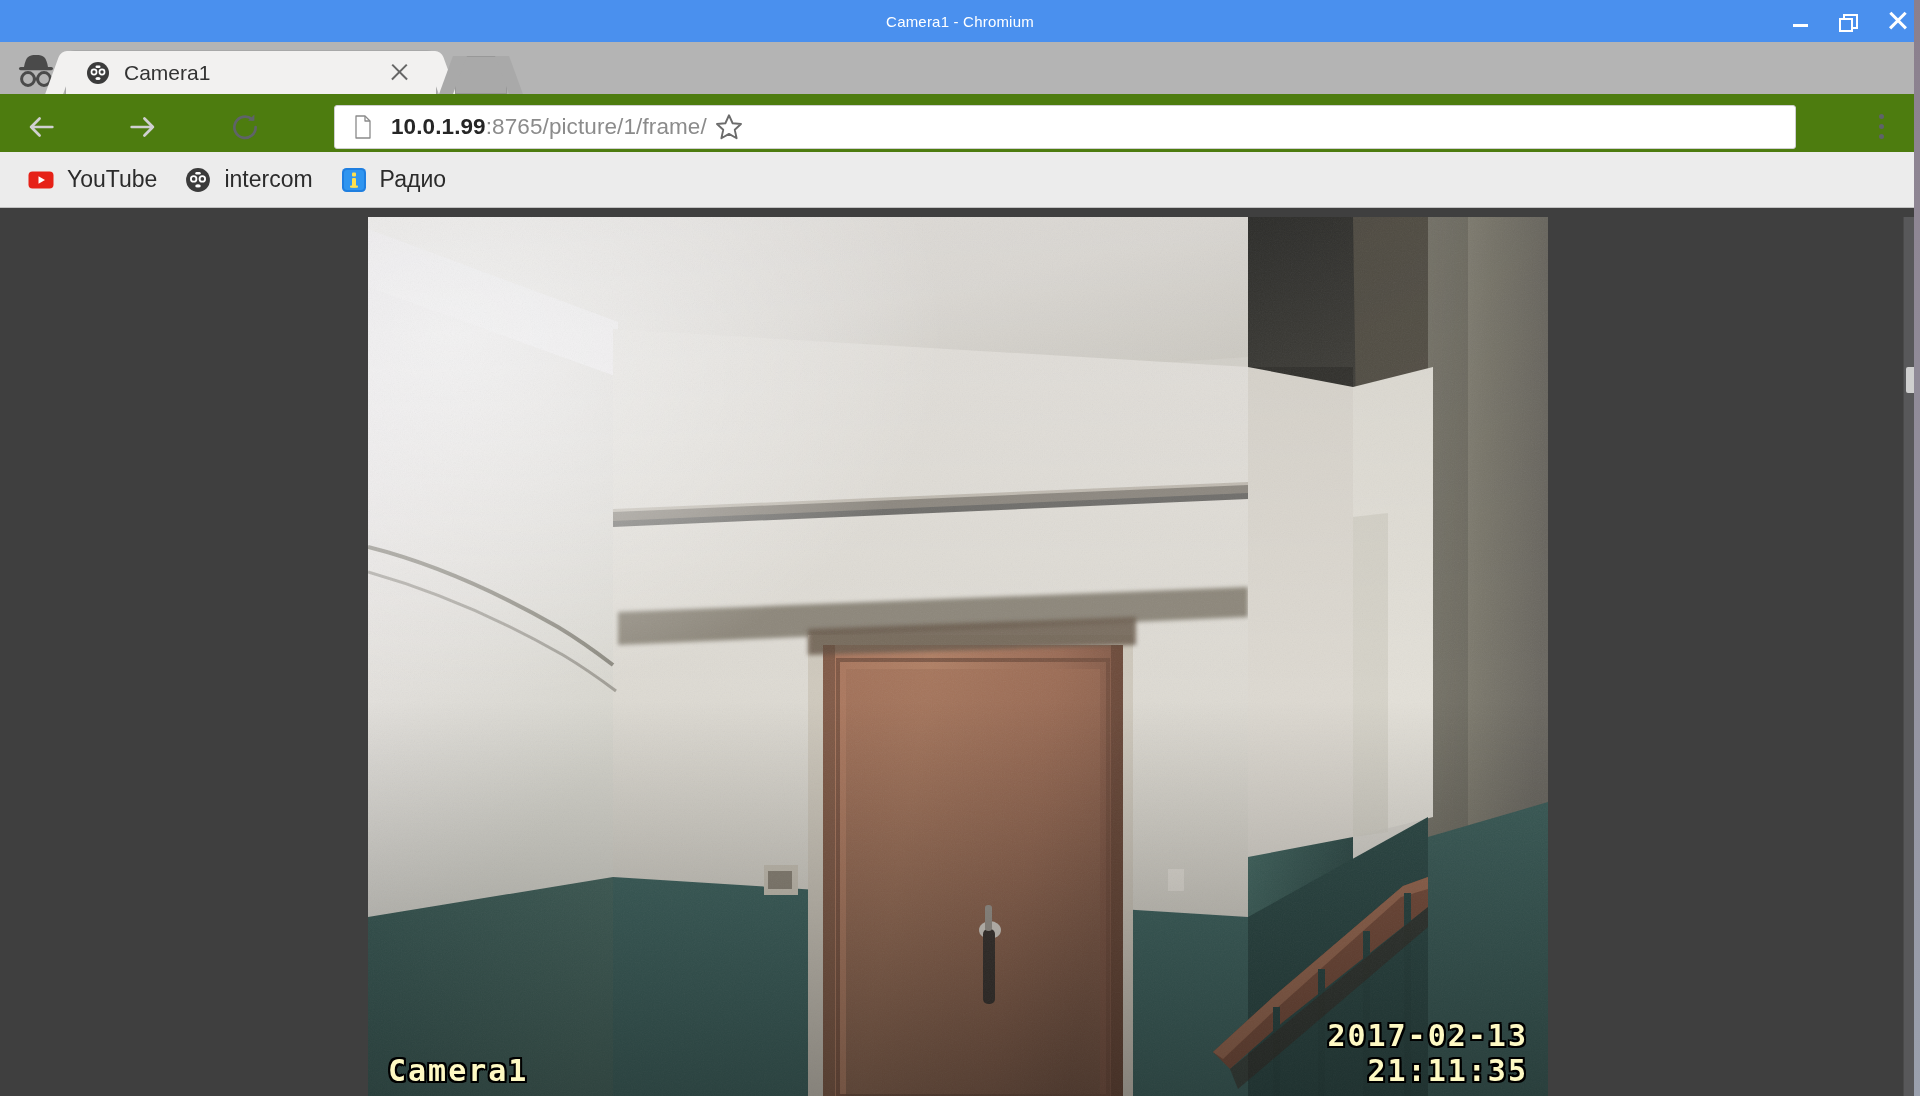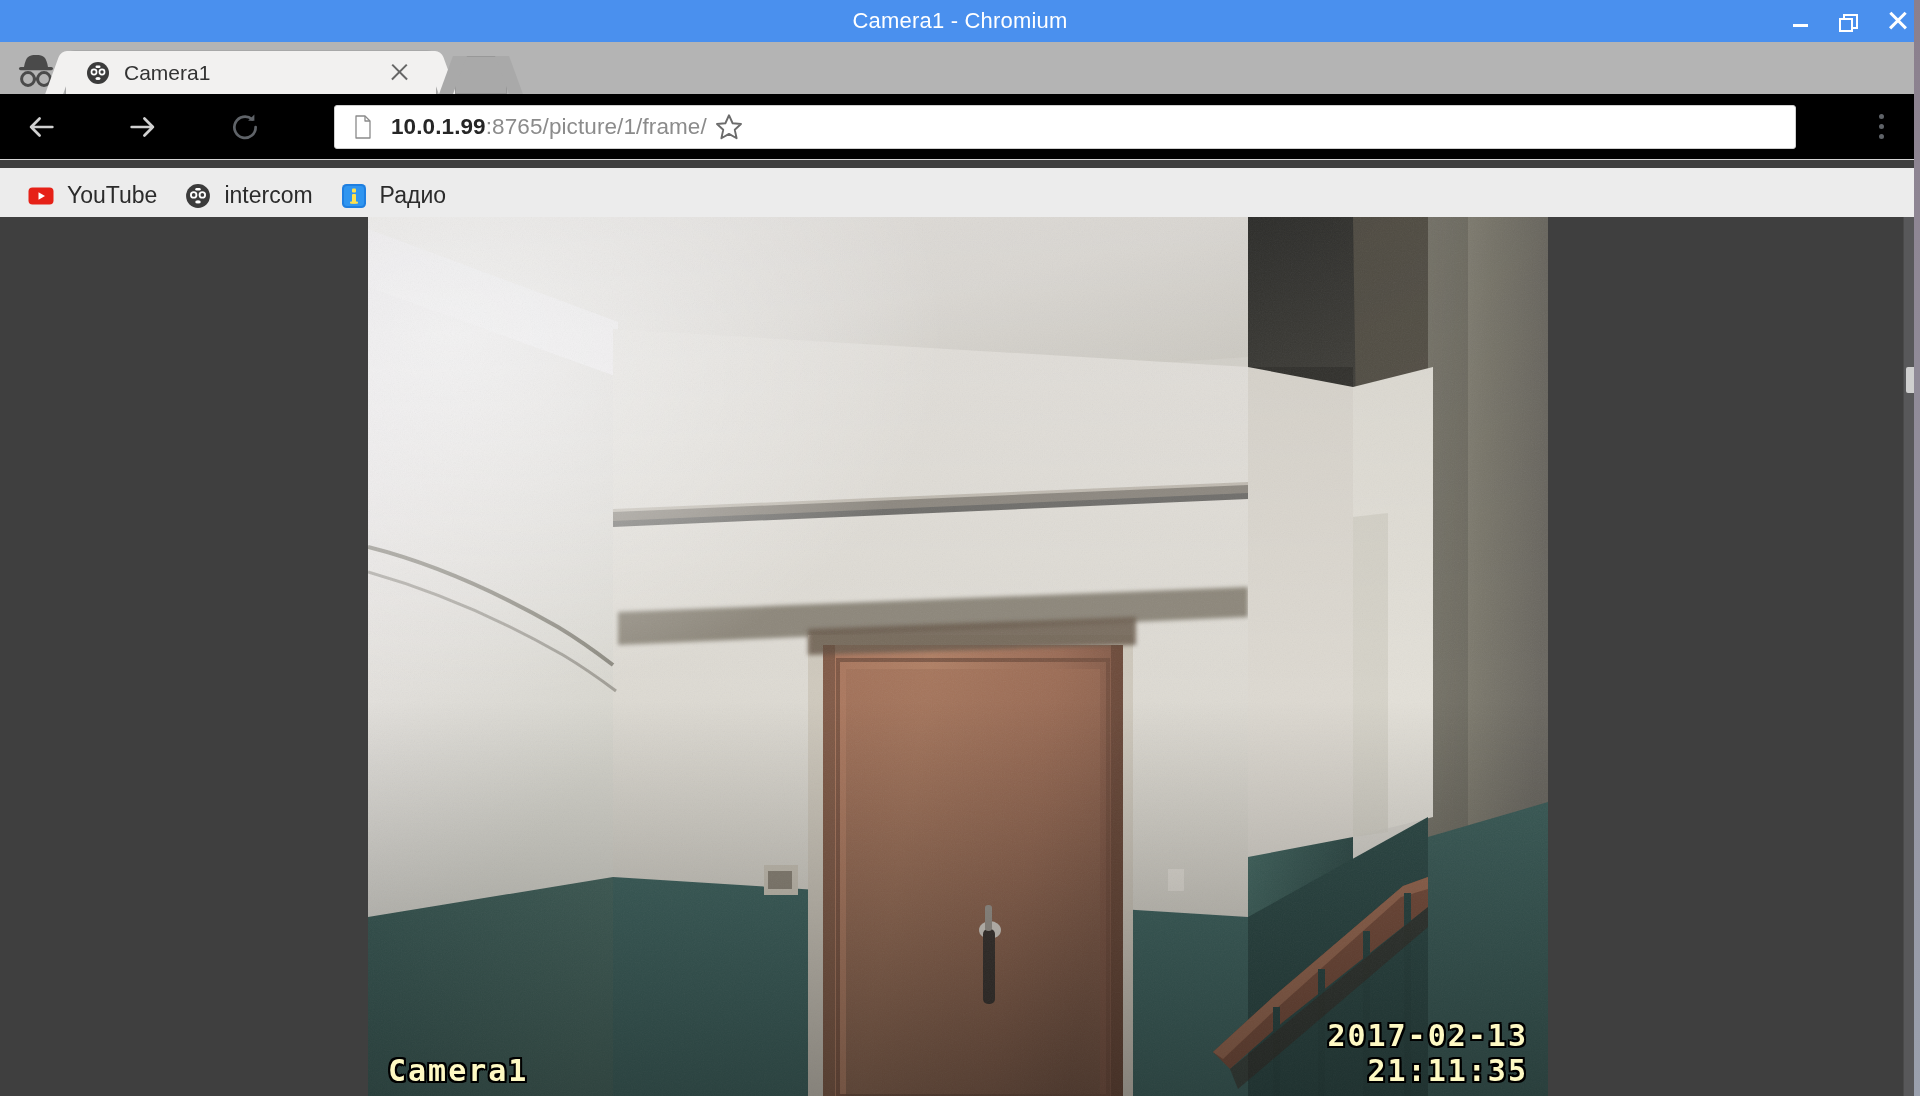--- a/index.html
+++ b/index.html
@@ -11,21 +11,21 @@
   }
 
   
   #titlebar {
     position: absolute; left: 0; top: 0;
     width: 1920px; height: 42px;
     background: #4a90ee;
     display: flex; align-items: center; justify-content: center;
   }
   #title-text {
-    color: #ffffff; font-size: 22px; letter-spacing: .2px;
+    color: #ffffff; font-size: 15px; letter-spacing: .2px;
   }
   #win-controls {
     position: absolute; right: 10px; top: 0; height: 42px;
     display: flex; align-items: center; gap: 26px;
   }
   .wc { width: 22px; height: 22px; position: relative; cursor: pointer; }
   .wc-min::after {
     content:""; position:absolute; left:3px; bottom:5px;
     width:15px; height:3px; background:#fff;
   }
@@ -101,21 +101,21 @@
     content:""; position:absolute; bottom:0; width:14px; height:38px;
     background:#a9a9a9;
   }
   #newtab::before { left:-9px; transform: skewX(-20deg); }
   #newtab::after  { right:-9px; transform: skewX(20deg); }
 
   
   #toolbar {
     position: absolute; left: 0; top: 94px;
     width: 1920px; height: 66px;
-    background: #000000;
+    background: #4d7c0f;
     display: flex; align-items: center;
     border-bottom: 1px solid #d4d4d4;
     gap: 48px;
   }
   .navbtn {
     width: 54px; height: 54px; position: relative;
     display: flex; align-items: center; justify-content: center;
     cursor: pointer; flex: none;
   }
   #nav-back { margin-left: 14px; }
@@ -138,21 +138,21 @@
   }
   #menu-btn {
     width: 50px; height: 50px; margin-right: 14px; flex:none;
     display:flex; flex-direction:column; align-items:center; justify-content:center;
     gap: 5px; cursor:pointer;
   }
   #menu-btn i { width: 5px; height: 5px; border-radius: 50%; background: #5f6368; display:block; }
 
   
   #bookmarks {
-    position: absolute; left: 0; top: 168px;
+    position: absolute; left: 0; top: 152px;
     width: 1920px; height: 56px;
     background: #ececec;
     display: flex; align-items: center;
     border-bottom: 1px solid #c2c2c2;
   }
   .bm {
     display: flex; align-items: center; height: 40px;
     padding: 0 10px; margin-left: 8px; border-radius: 3px;
     cursor: pointer;
   }

